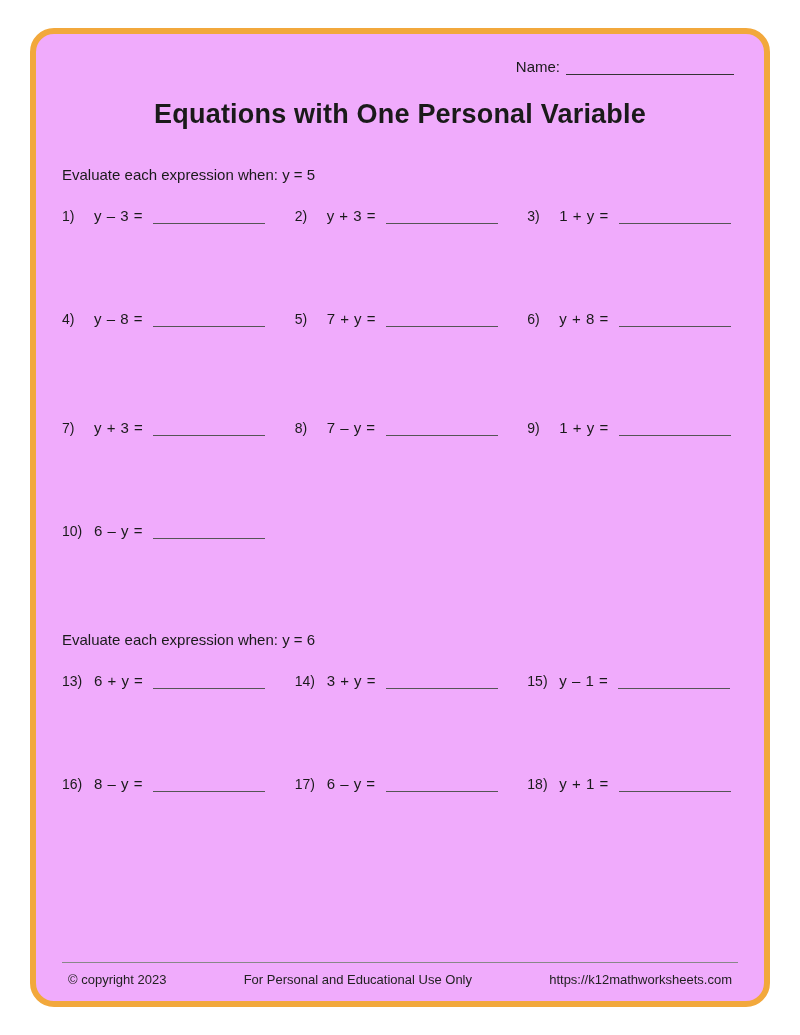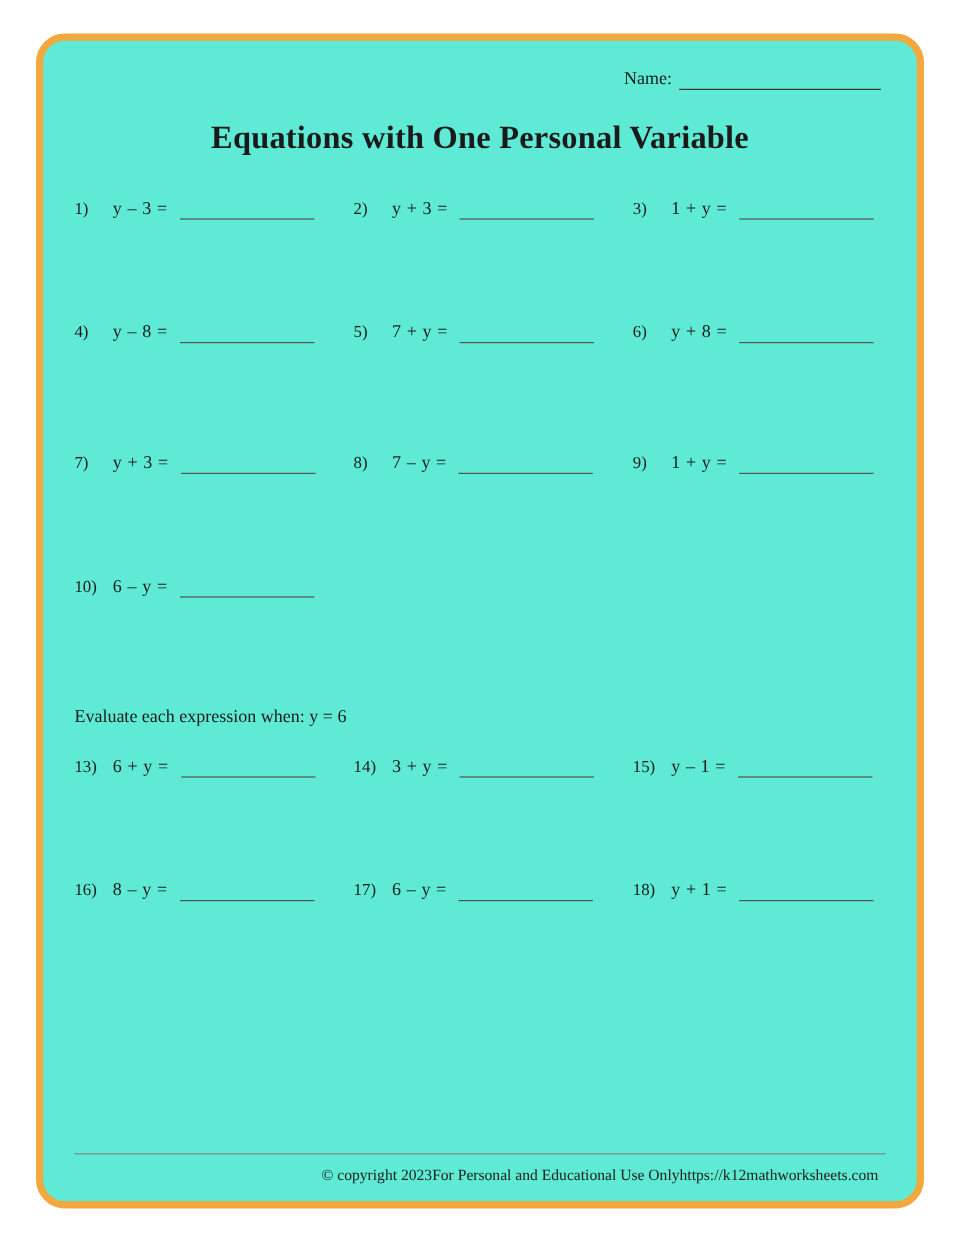--- a/index.html
+++ b/index.html
@@ -10,22 +10,21 @@
     color: #1a1a1a;
     position: relative;
   }
   .frame {
     position: absolute;
     left: 30px; top: 28px; right: 30px; bottom: 28px;
     border: 6px solid var(--border-color);
     border-radius: 24px;
     display: flex;
     flex-direction: column;
-    background: #5eead4;
-    font-family: Liberation Serif, serif;
+    background: #f0abfc;
   }
   .content {
     flex: 1;
     padding: 24px 26px 0 26px;
   }
   .name-row {
     display: flex;
     justify-content: flex-end;
     align-items: flex-end;
     font-size: 15px;
@@ -75,40 +74,41 @@
     flex: none;
     width: 112px;
     border-bottom: 1px solid #555;
     height: 15px;
   }
   .footer {
     margin: 0 26px;
     border-top: 1px solid #888;
     padding: 9px 6px 14px 6px;
     display: flex;
-    justify-content: flex-end;
+    justify-content: space-between;
     align-items: center;
     font-size: 13px;
     color: #222;
   }
 </style>
 </head>
 <body>
 
 <div class="frame">
   <div class="content">
 
     <div class="name-row">
       <span class="name-label">Name:</span>
       <span class="name-line"></span>
     </div>
 
     <div class="title">Equations with One Personal Variable</div>
 
     <div class="section">
+      <div class="instruction">Evaluate each expression when: y = 5</div>
       <div class="problems">
         <div class="problem">
           <span class="p-num">1)</span>
           <span class="p-expr">y – 3 =</span>
           <span class="p-blank"></span>
         </div>
         <div class="problem">
           <span class="p-num">2)</span>
           <span class="p-expr">y + 3 =</span>
           <span class="p-blank"></span>

